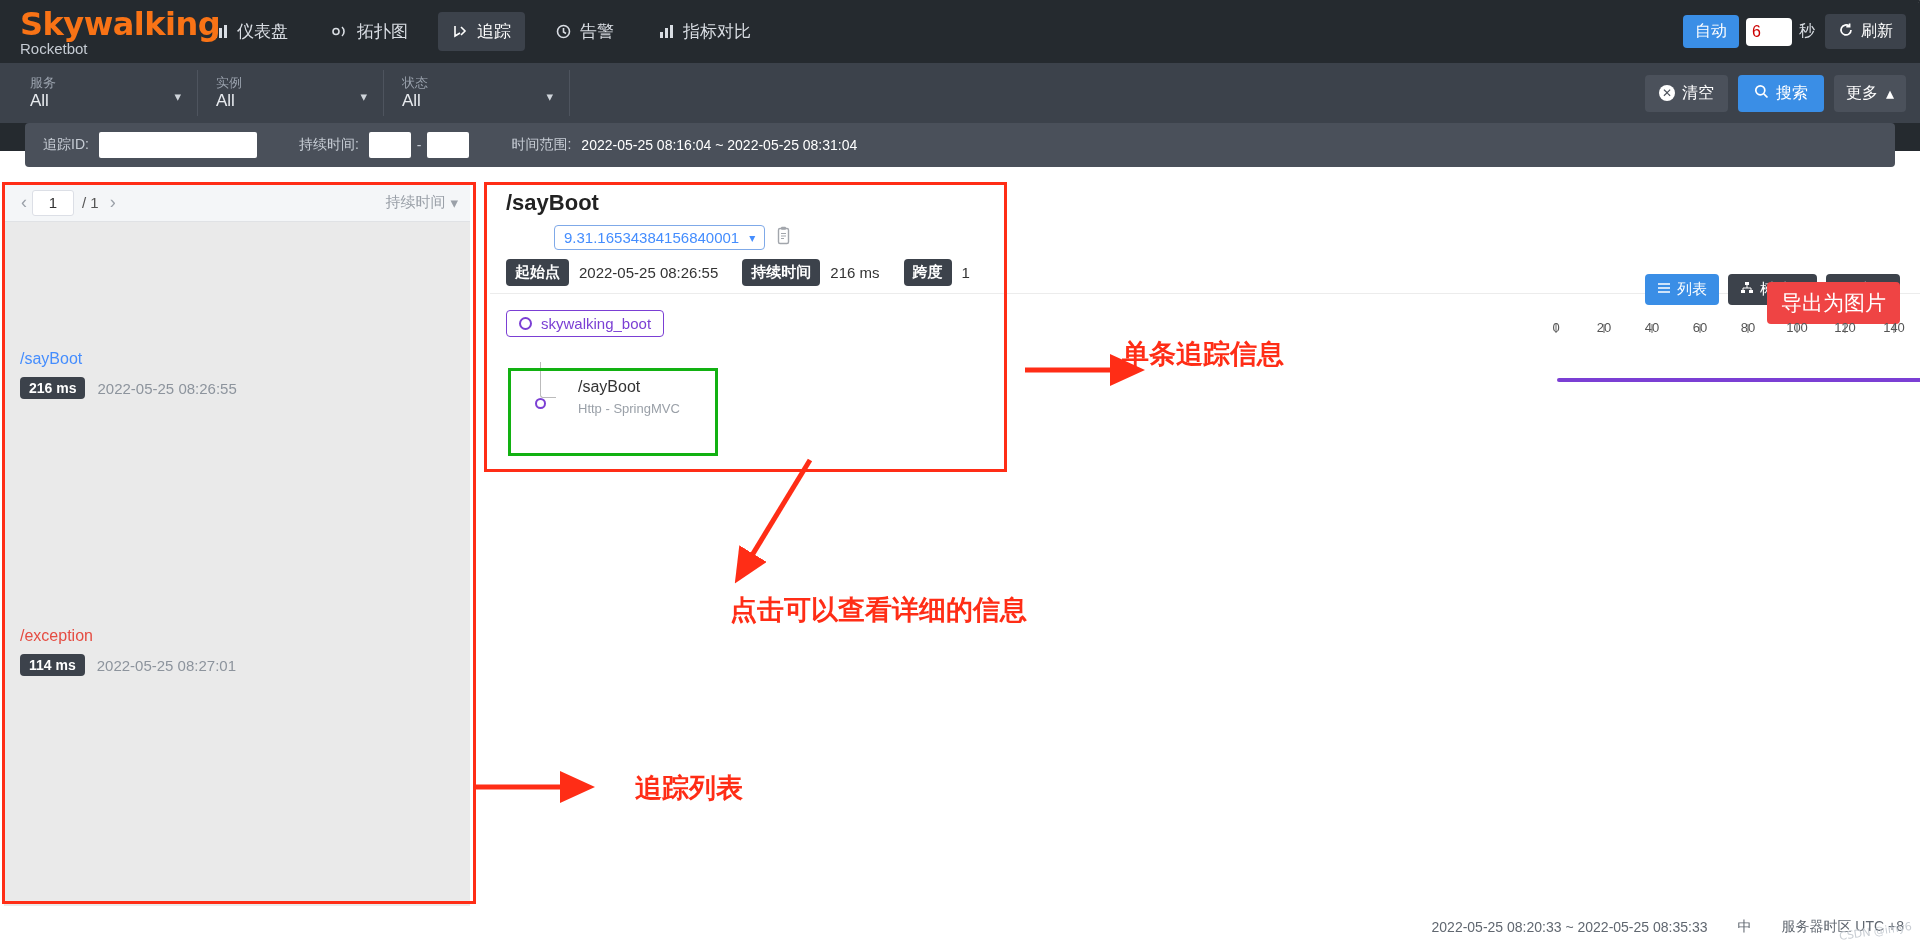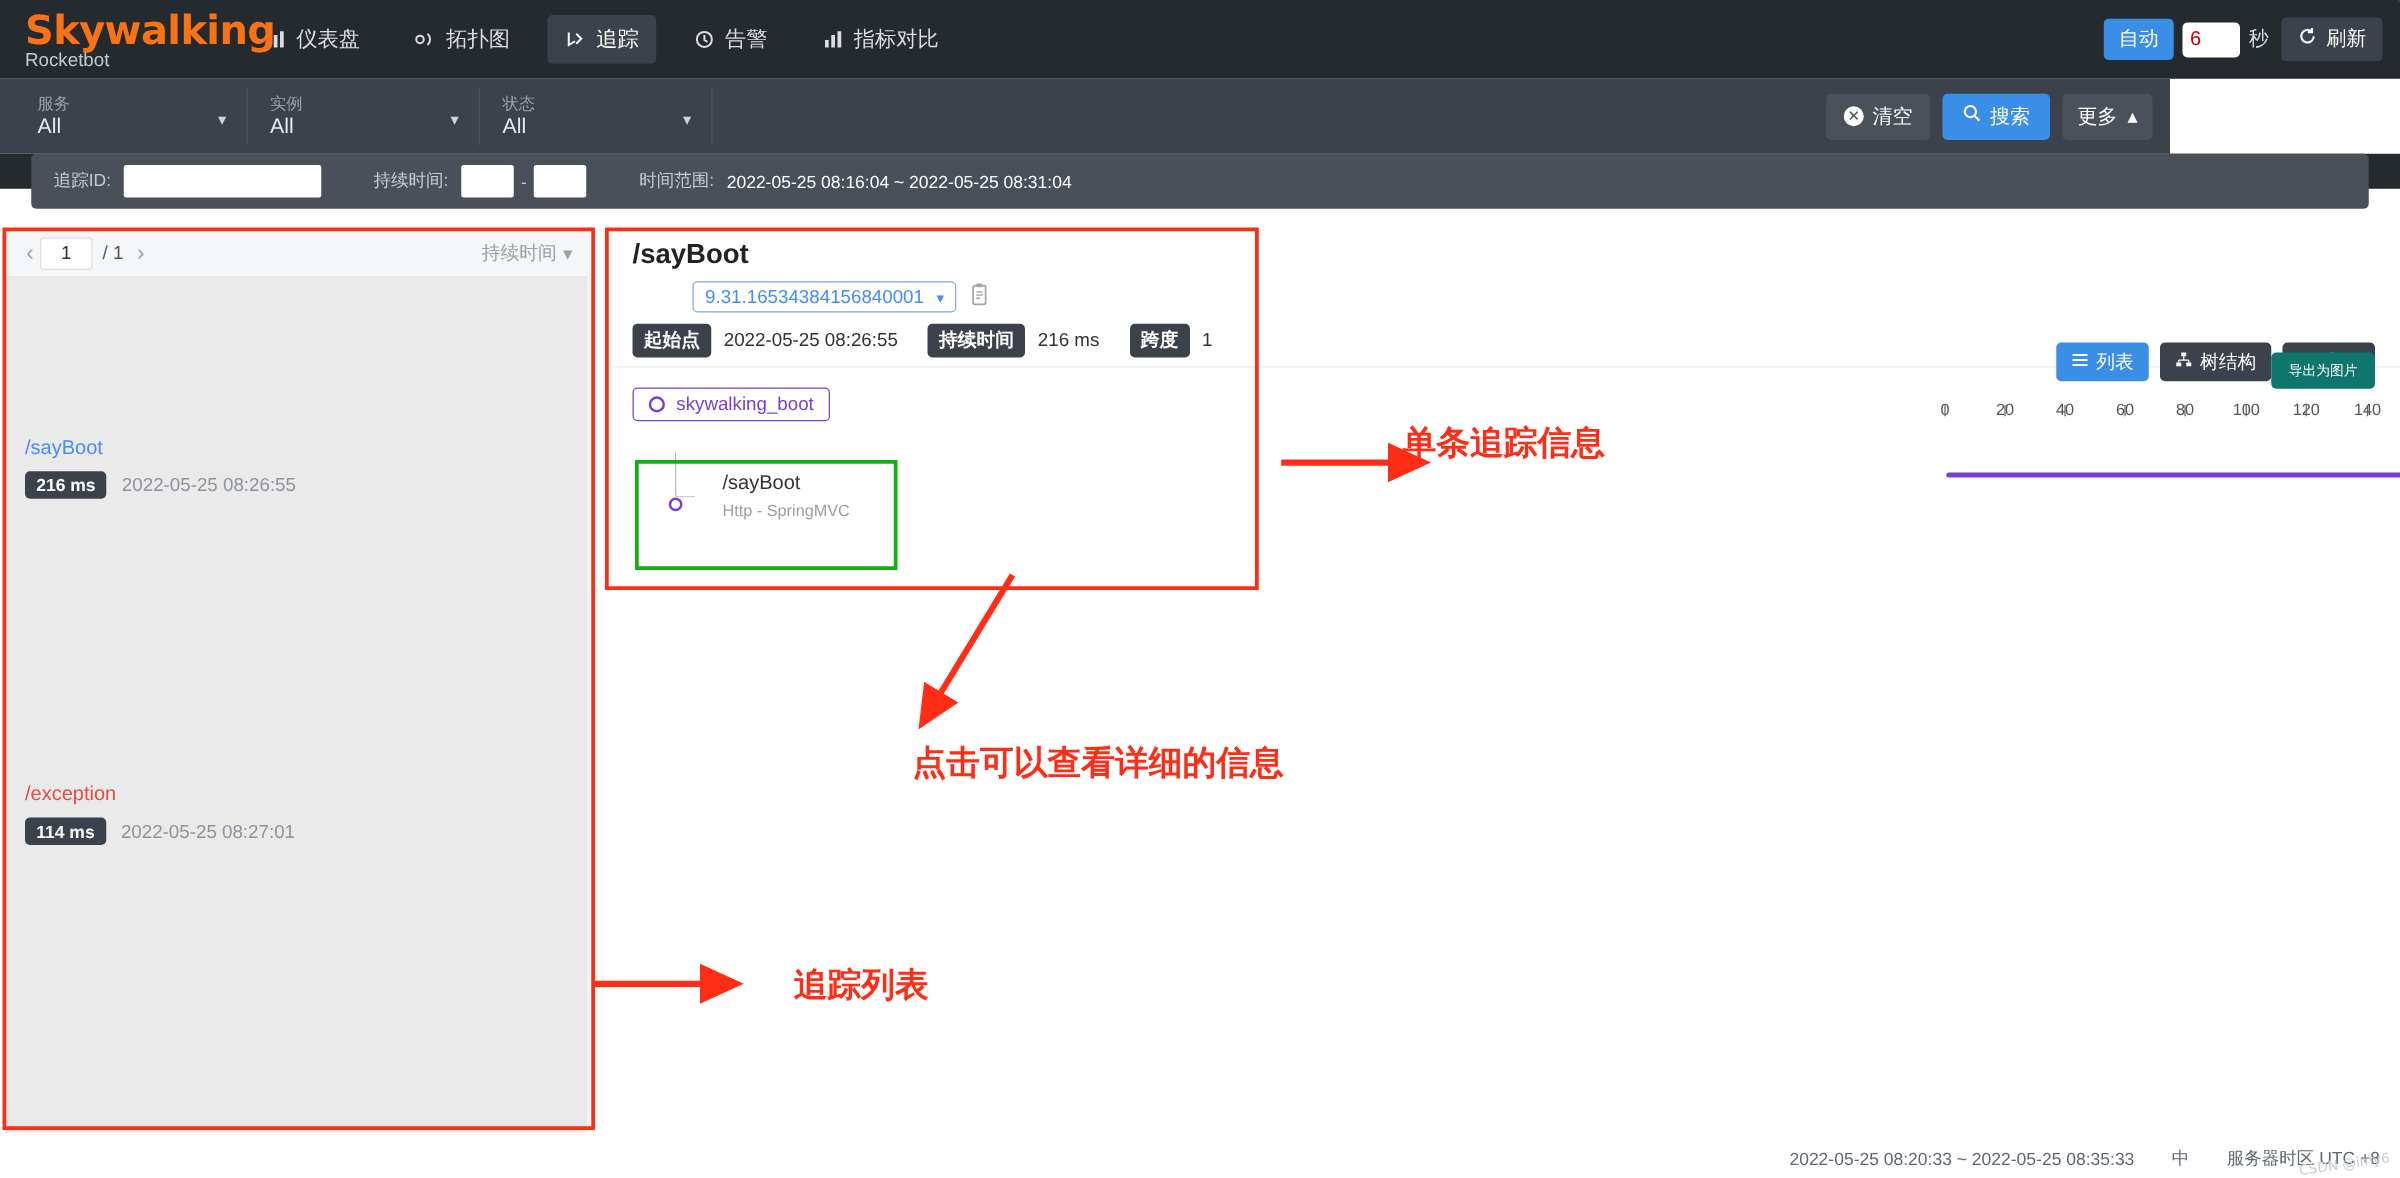--- a/index.html
+++ b/index.html
@@ -52,21 +52,21 @@
   }
   .secs-label { color: #d9dde3; font-size: 16px; margin-left: 7px; }
   .btn-refresh {
     display: flex; align-items: center; gap: 7px; margin-left: 10px;
     background: #3c424b; color: #fff; font-size: 16px;
     padding: 7px 13px; border-radius: 4px; cursor: pointer;
   }
 
   
   .filterbar {
-    position: absolute; left: 0; top: 63px; width: 1736px; height: 60px;
+    position: absolute; left: 0; top: 63px; width: 1920px; height: 60px;
     background: #3c424b; display: flex; align-items: center;
   }
   .fcol {
     height: 46px; padding: 0 18px; min-width: 186px;
     border-right: 1px solid #4e545e; position: relative;
     display: flex; flex-direction: column; justify-content: center; cursor: pointer;
   }
   .fcol:first-child { margin-left: 12px; }
   .flabel { font-size: 13px; color: #9aa2ad; line-height: 15px; }
   .fvalue { font-size: 17px; color: #e8ebef; line-height: 21px; }
@@ -188,22 +188,22 @@
   .view-toggle {
     position: absolute; right: 20px; top: 56px; display: flex; align-items: center; gap: 9px;
   }
   .vbtn {
     display: flex; align-items: center; gap: 6px; font-size: 15px;
     padding: 6px 12px; border-radius: 4px; cursor: pointer;
     background: #3c424b; color: #fff; margin-top: 38px;
   }
   .vbtn.active { background: #3a8ee6; }
   .btn-export {
-    position: absolute; right: 20px; top: 102px; background: #0f766e; color: #fff;
-    font-size: 11px; padding: 7px 14px; border-radius: 4px; cursor: pointer; margin-left: 24px;
+    position: absolute; right: 20px; top: 102px; background: #ef4444; color: #fff;
+    font-size: 21px; padding: 7px 14px; border-radius: 4px; cursor: pointer; margin-left: 24px;
   }
 
   .timeline { position: absolute; left: 1080px; top: 140px; width: 480px; height: 90px; }
   .tick { position: absolute; top: 0; font-size: 13px; color: #555; transform: translateX(-50%); text-align: center; }
   .tick .tline { display: block; width: 1px; height: 9px; background: #666; margin: 4px auto 0; }
   .span-bar {
     position: absolute; left: 1px; top: 58px; height: 4px;
     background: #7b3fd4; border-radius: 2px;
   }
 

